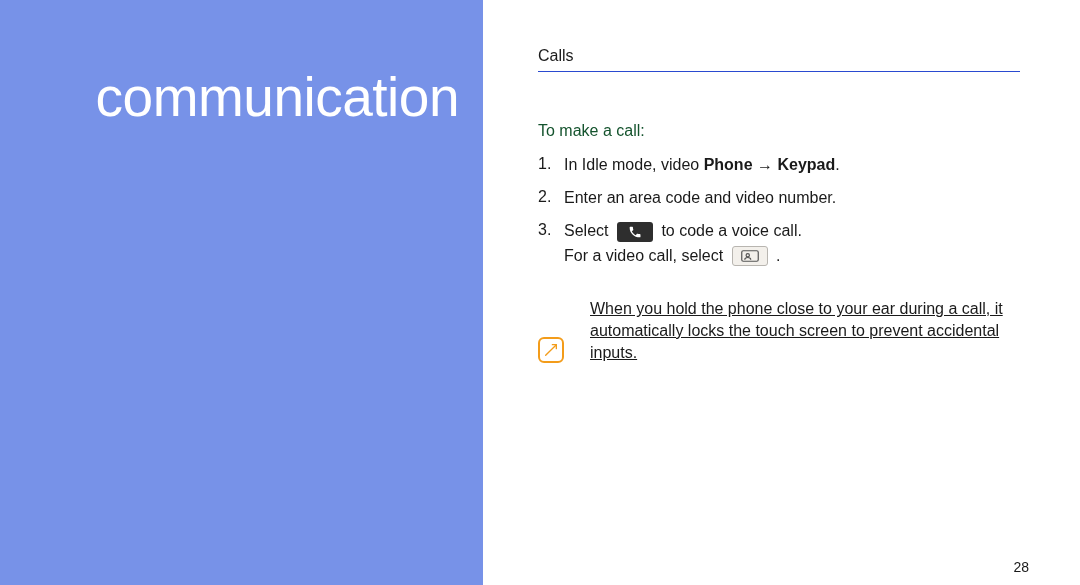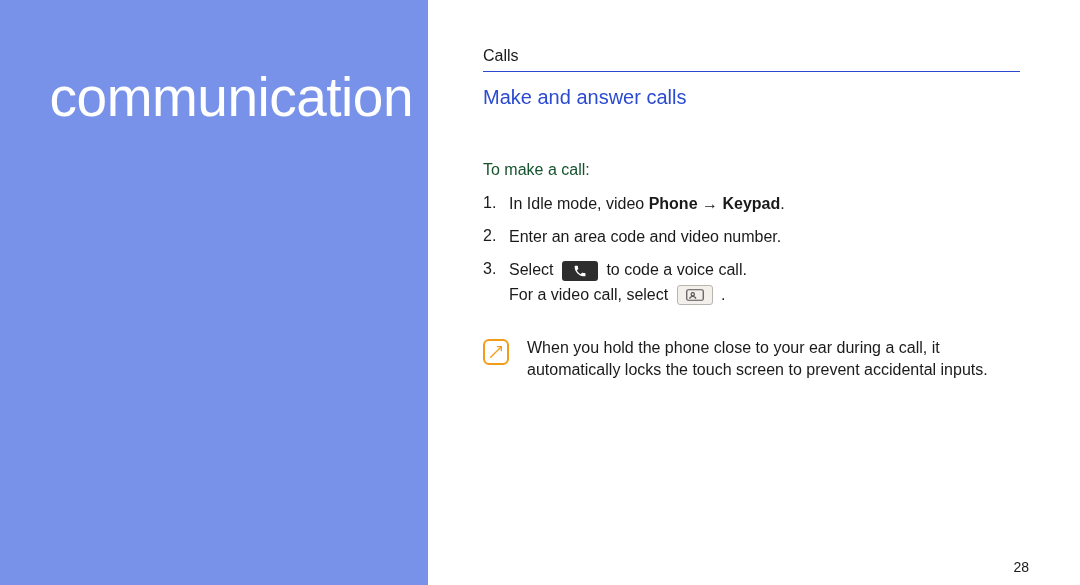--- a/index.html
+++ b/index.html
@@ -1,23 +1,23 @@
 <!DOCTYPE html>
 <html><head>
 <meta charset="utf-8">
 <style>
   * { margin: 0; padding: 0; box-sizing: border-box; }
   html, body { width: 1080px; height: 585px; font-family: Arial, Helvetica, sans-serif; background: #fff; }
   .page { display: flex; width: 1080px; height: 585px; }
   .side {
-    width: 428px;
+    width: 483px;
     height: 585px;
     background: #7792e8;
     padding-top: 65px;
-    padding-right: 15px;
+    padding-right: 24px;
     text-align: right;
   }
   .side-title {
     color: #ffffff;
     font-size: 55px;
     font-weight: 400;
     letter-spacing: -0.5px;
   }
   .content {
     flex: 1;
@@ -80,25 +80,26 @@
     position: absolute;
     top: 50%; left: 50%;
     transform: translate(-50%, -50%);
   }
   .icon-key.light {
     background: #f3f0eb;
     border: 1px solid #b8b5b0;
   }
   .note-row {
     display: flex;
-    align-items: flex-start;
-    gap: 18px;
+    align-items: flex-end;
+    gap: 26px;
     font-size: 16px;
     padding-left: 0;
     margin-top: 30px;
+    text-decoration: underline;
   }
   .note-icon {
     flex: 0 0 auto;
     width: 26px; height: 26px;
     border: 2px solid #f39c1a;
     border-radius: 6px;
     display: flex; align-items: center; justify-content: center;
     margin-top: 2px;
   }
   .note-icon svg { display: block; }
@@ -117,21 +118,20 @@
 
   <div class="side">
     <div class="side-title">communication</div>
   </div>
 
   <div class="content">
 
     <h2 class="section-heading">Calls</h2>
 
 
-    <h3 class="sub-heading">Make and answer calls</h3>
 
     <h4 class="sub-sub-heading">To make a call:</h4>
 
     <ol class="steps">
 
       <li>
         <span class="num">1.</span>
         <span class="txt">
           <span>In Idle mode, video </span><span class="b">Phone</span><span> → </span><span class="b">Keypad</span><span>.</span>
         </span>

